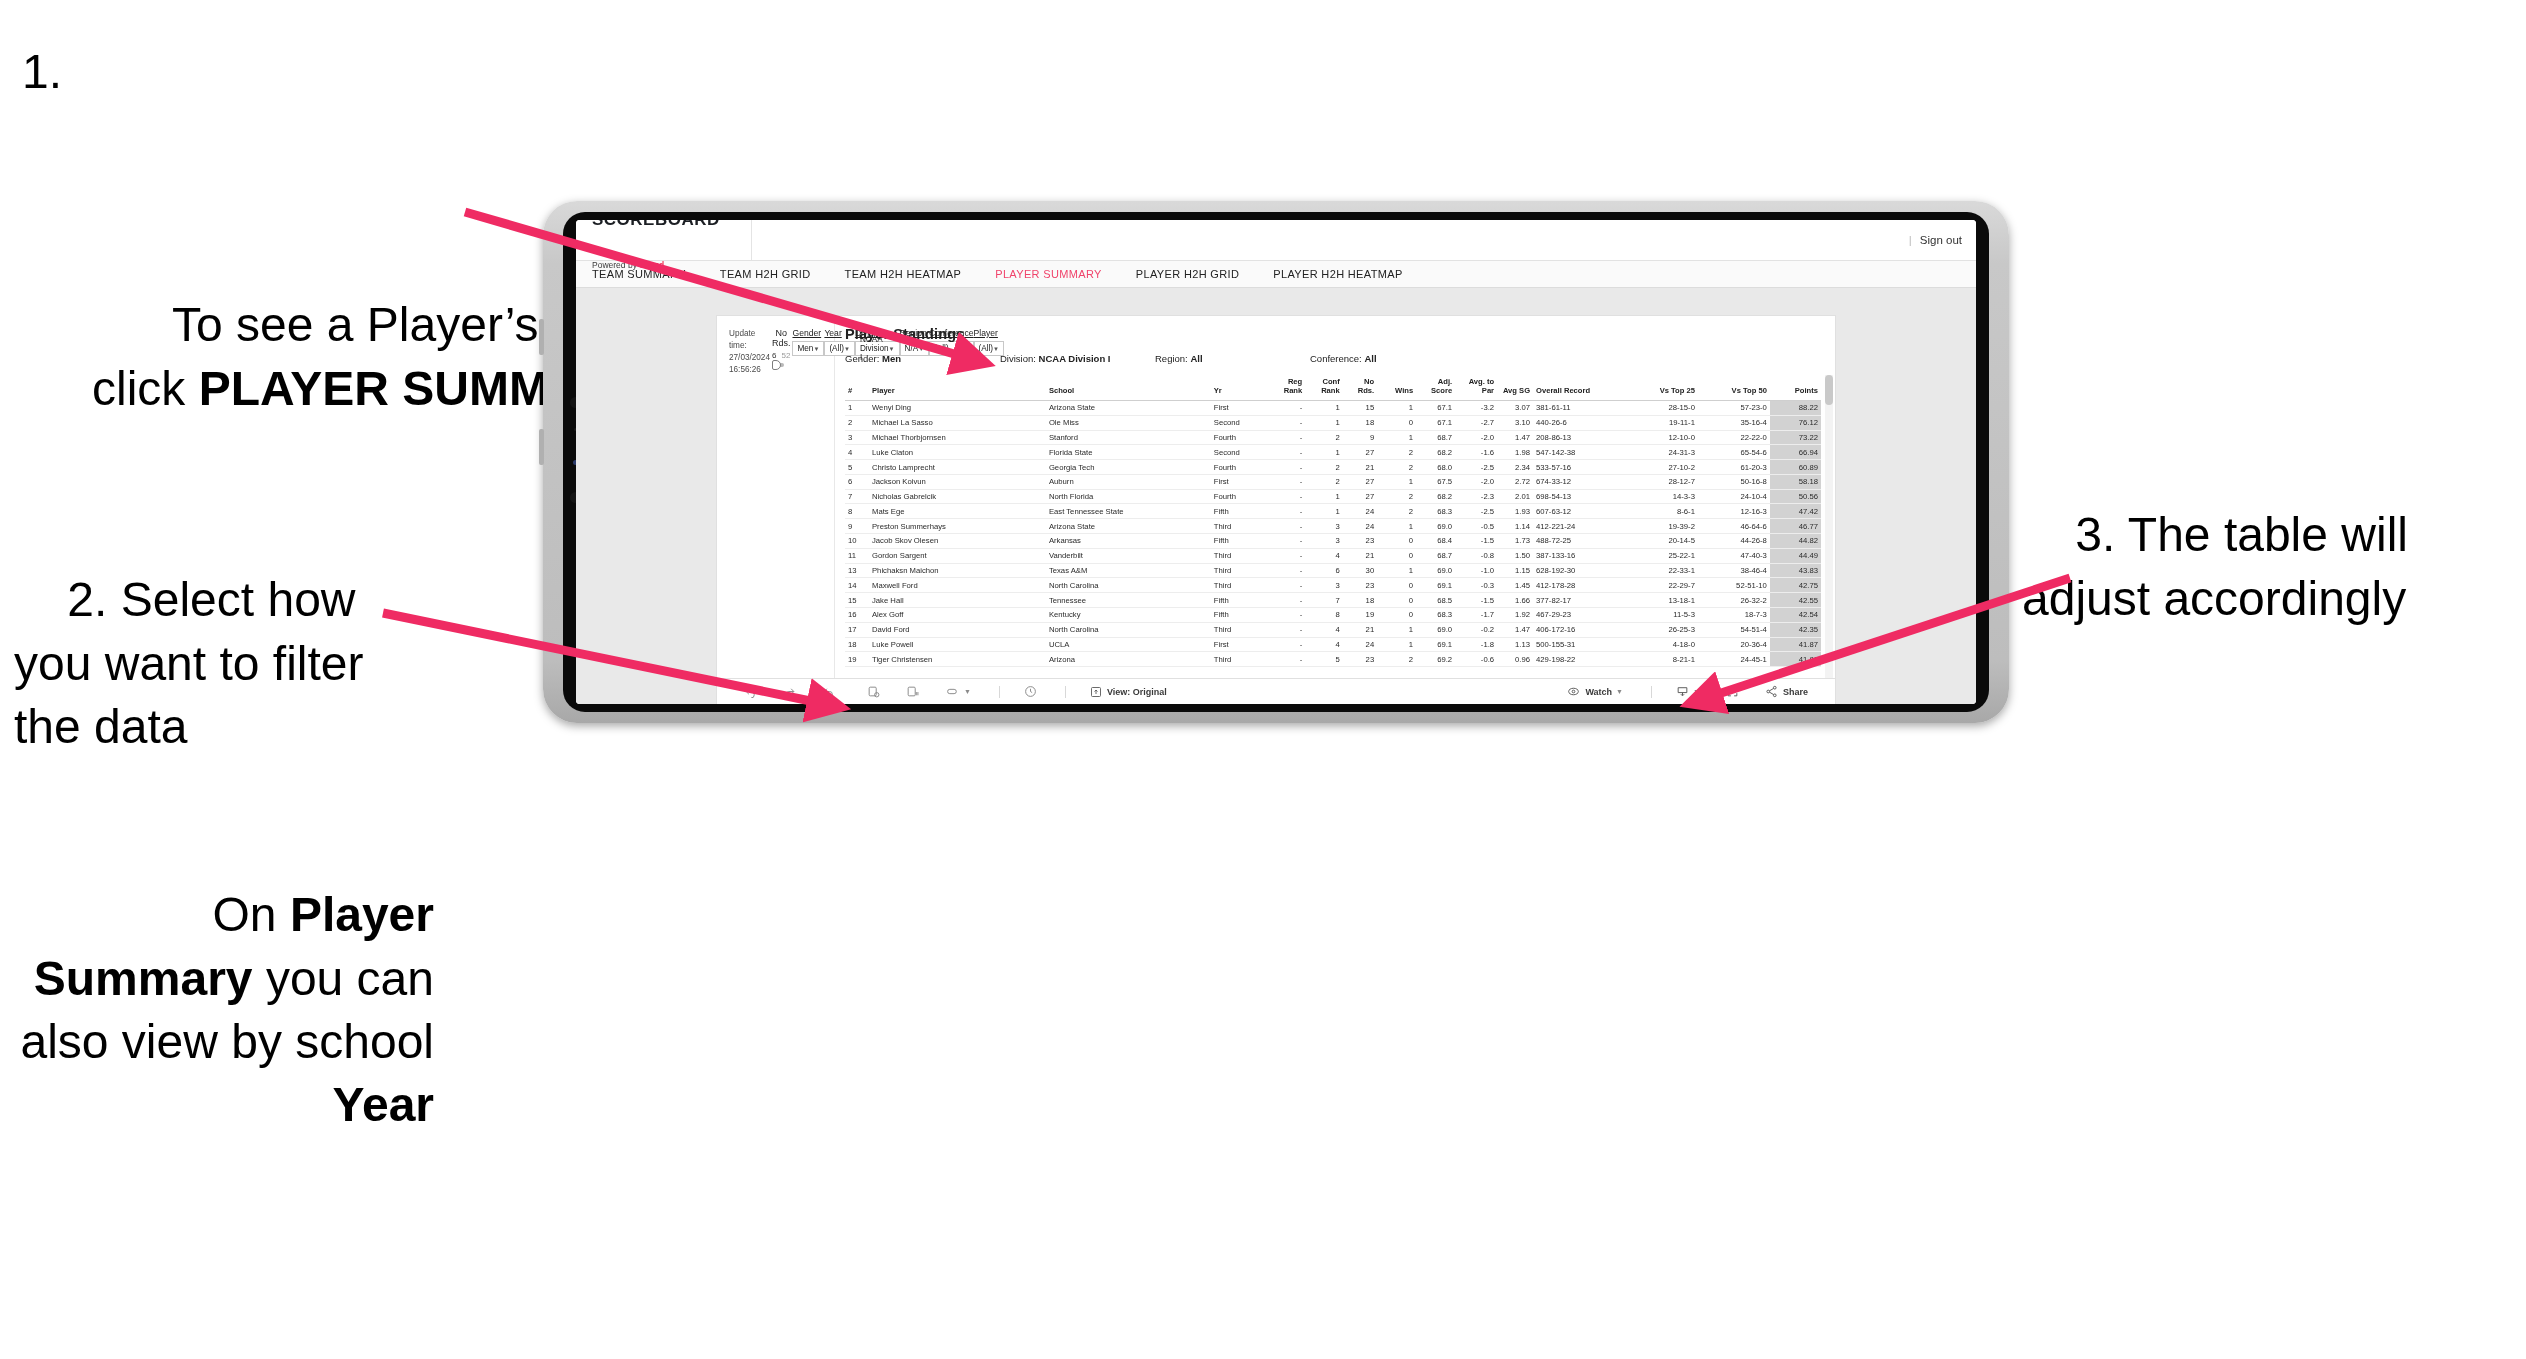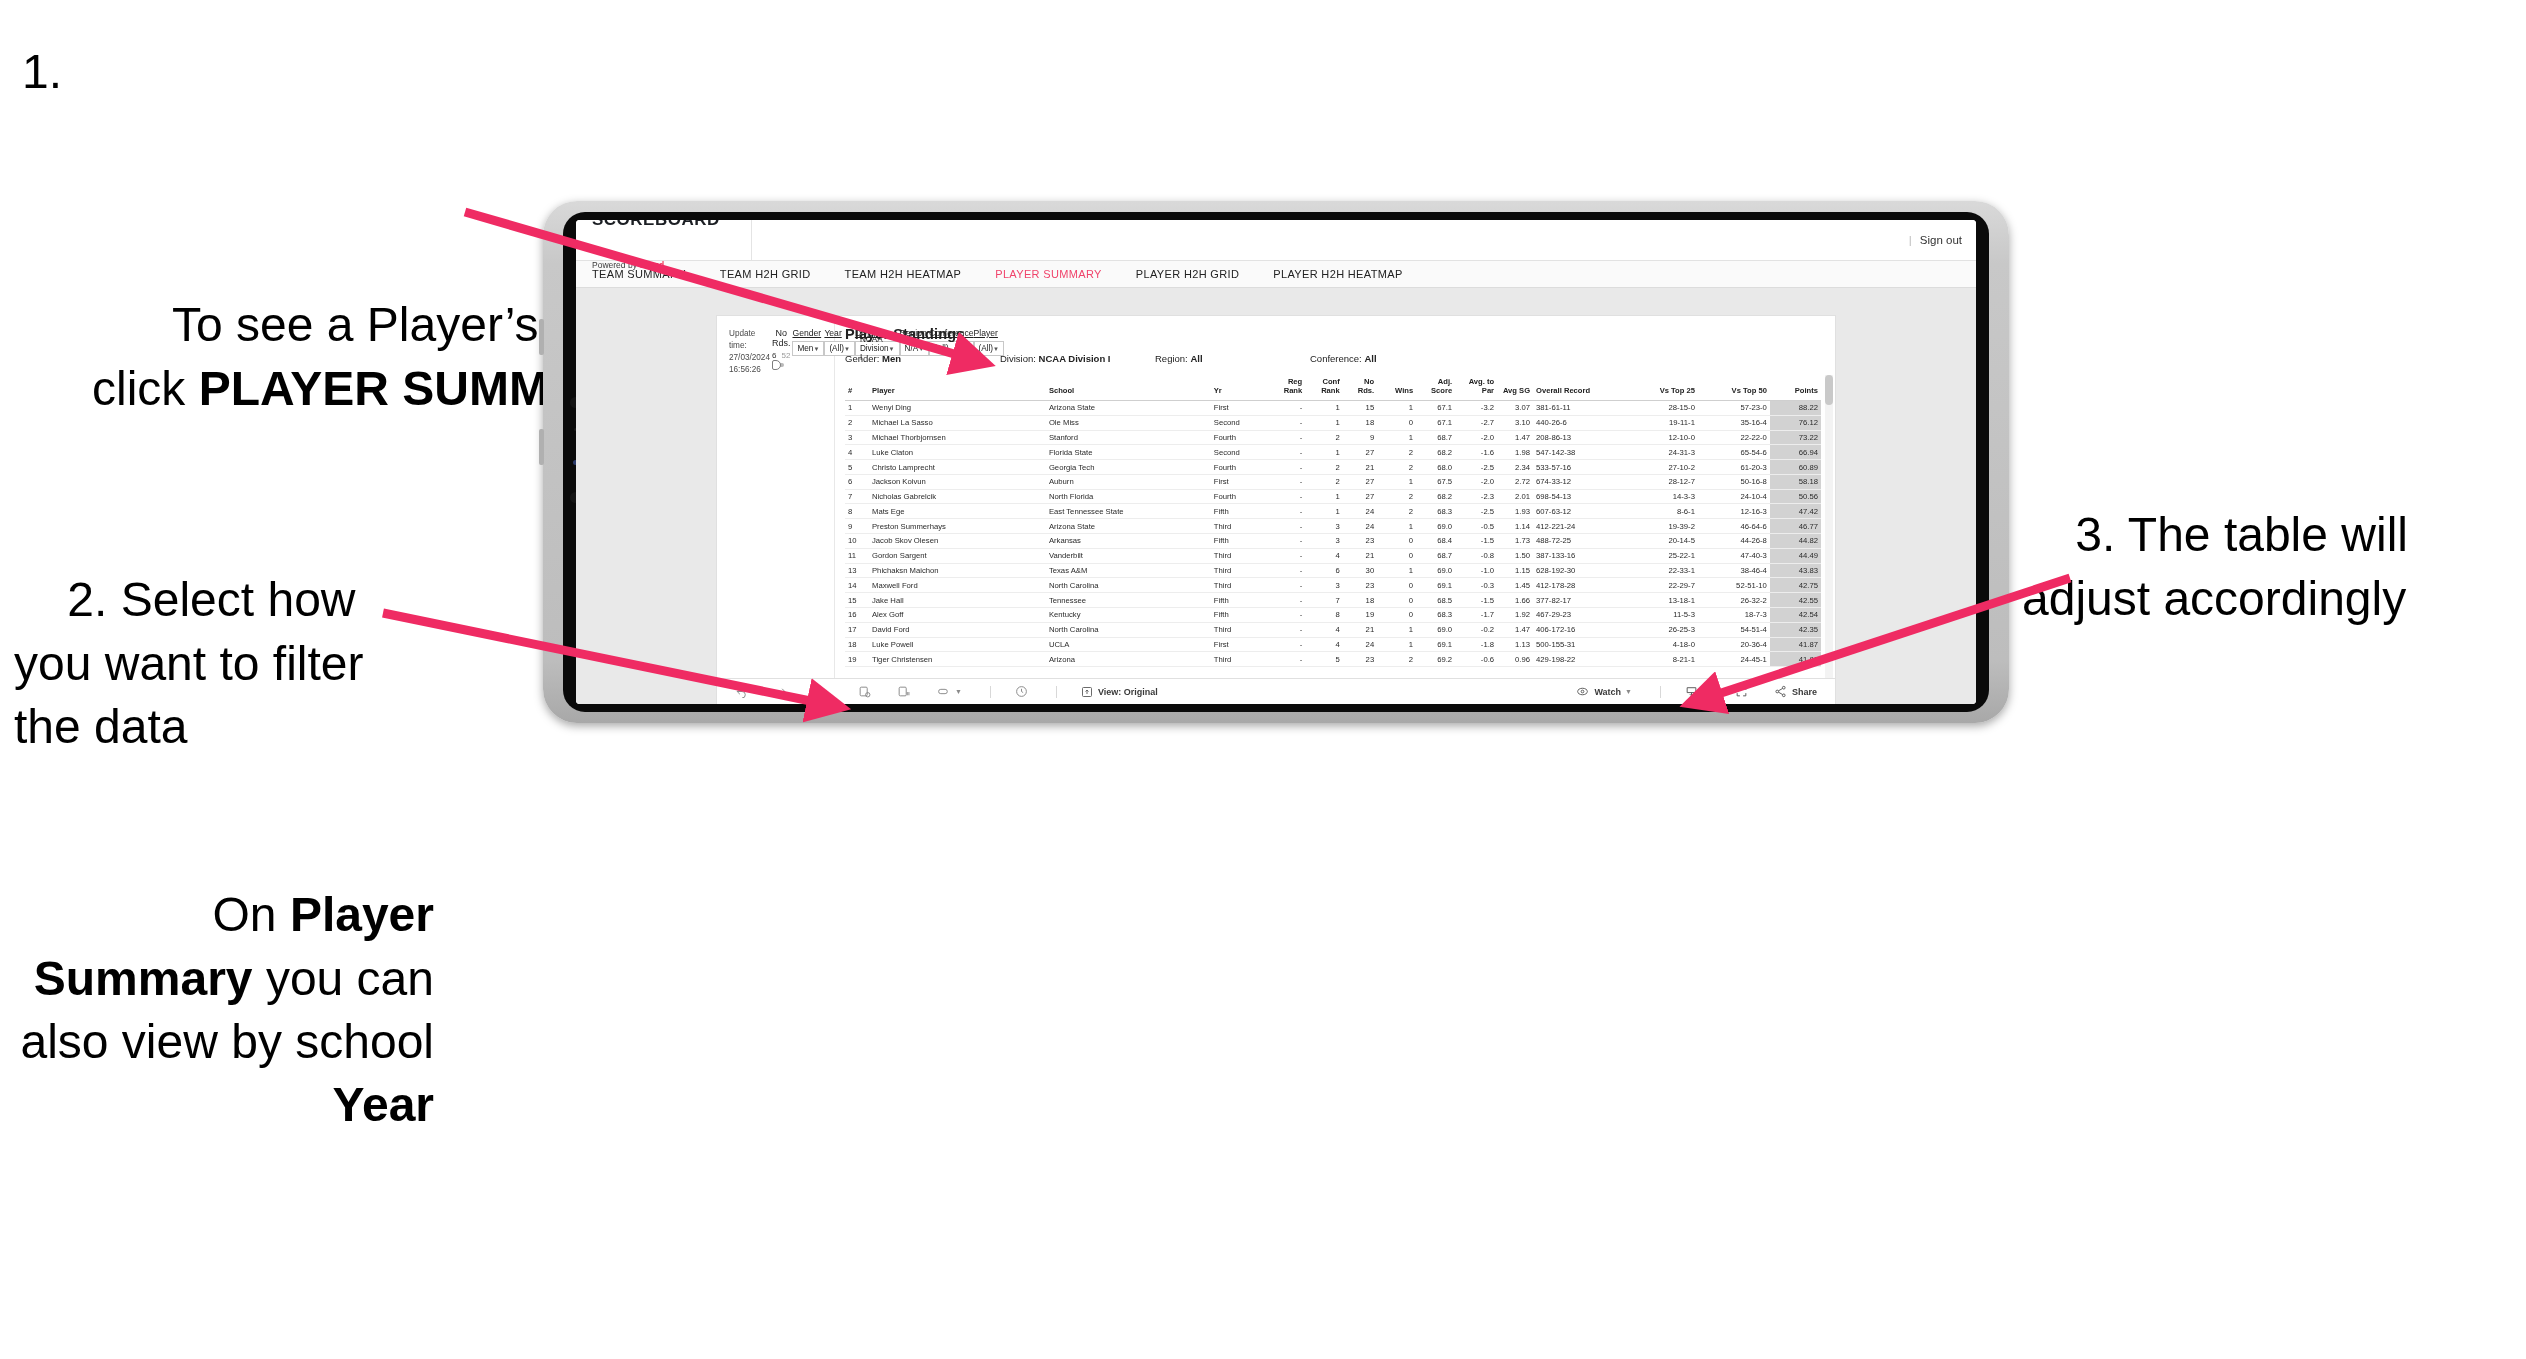--- a/index.html
+++ b/index.html
@@ -164,21 +164,21 @@
 
   .table-scroll { flex:1 1 auto; overflow:hidden; position:relative; padding-right:14px;}
   .vscroll {
     position:absolute; right:2px; top:0; width:8px; height:100%; background:#f3f3f3;
   }
   .vthumb { position:absolute; top:0; left:0; width:8px; height:30px; background:#c9c9c9; border-radius:4px;}
 
   
   .bottombar {
     height:26px; border-top:1px solid #e0e0e0; background:#fff;
-    display:flex; align-items:center; padding:0 18px; gap:12px; flex:0 0 auto;
+    display:flex; align-items:center; padding:0 27px; gap:12px; flex:0 0 auto;
   }
   .tb { display:flex; align-items:center; color:#8a8a8a; font-size:11px; margin-right:14px; }
   .tb svg { display:block; }
   .sep { width:1px; height:12px; background:#d8d8d8; margin:0 12px 0 2px; }
   .spacer { margin-left:auto; }
   .tb .caret { font-size:7px; margin-left:4px; color:#8a8a8a; }
   .tb-text { margin-left:5px; color:#3a3a3a; font-size:9px; font-weight:700; }
 </style>
 </head>
 <body>

